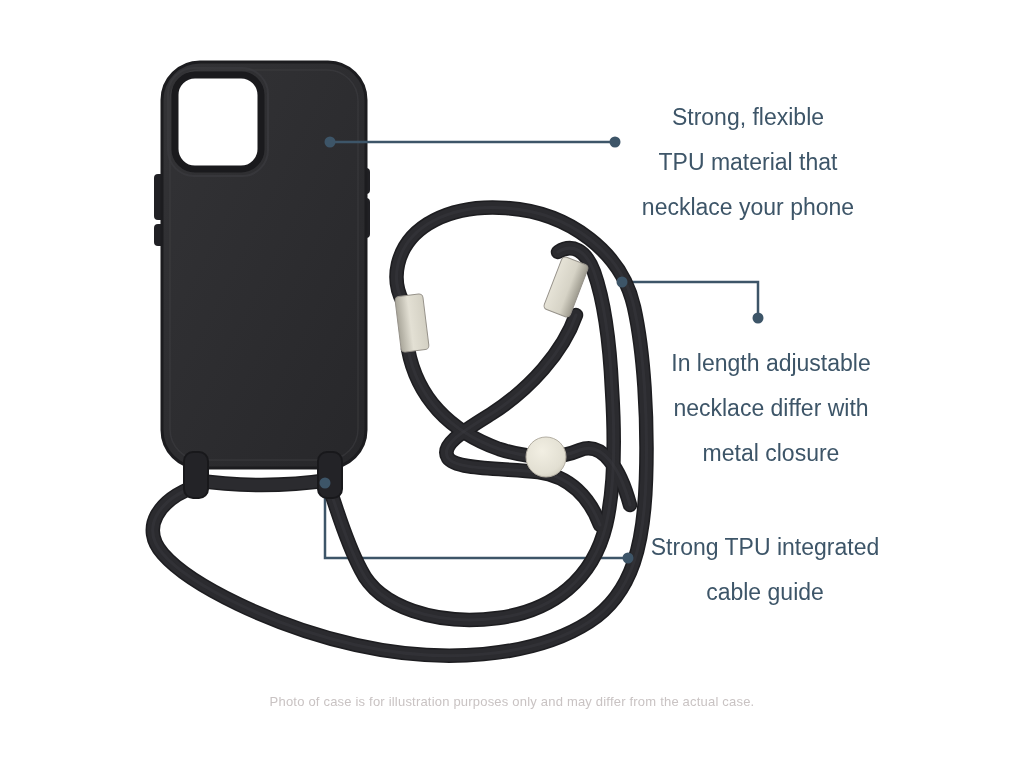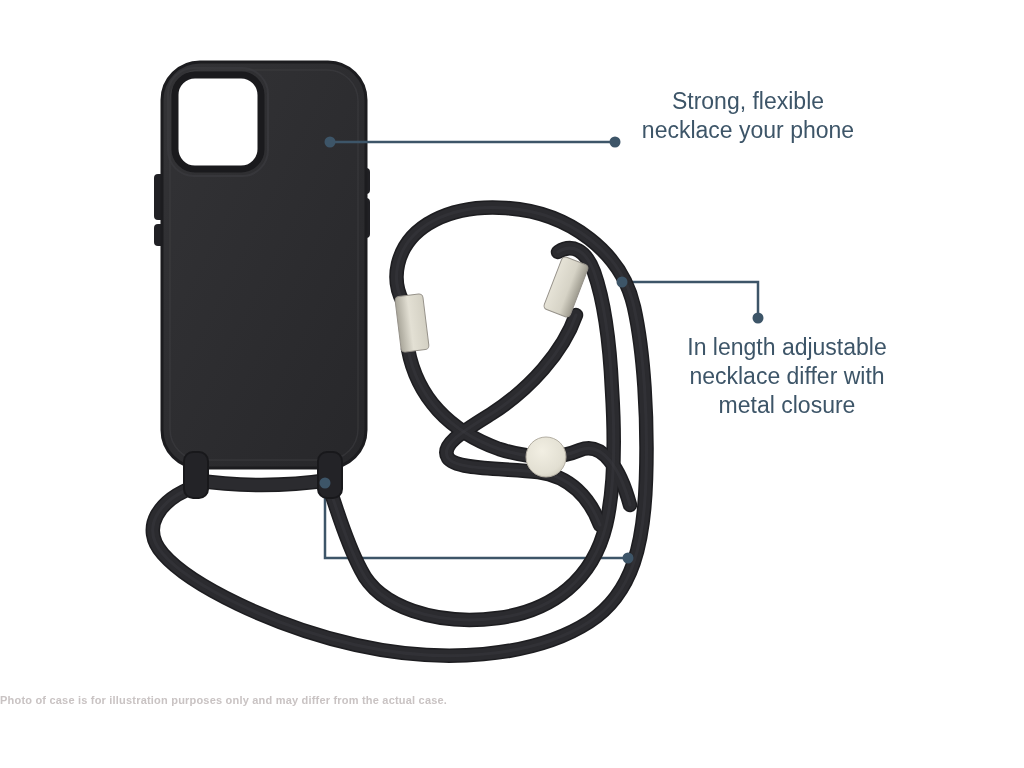--- a/index.html
+++ b/index.html
@@ -16,32 +16,32 @@
     inset: 0;
   }
   .ann {
     position: absolute;
     text-align: center;
     font-size: 23px;
     line-height: 29px;
     font-weight: 400;
     color: var(--accent, #3d5568);
   }
-  .ann span { display: block; }
+  .ann span { display: block; margin-top: 16px; }
   .ann-1 { left: 618px; top: 87px;  width: 260px; }
-  .ann-2 { left: 652px; top: 333px; width: 270px; }
+  .ann-2 { left: 636px; top: 333px; width: 270px; }
   .ann-3 { left: 620px; top: 517px; width: 290px; }
   .disclaimer {
     position: absolute;
     left: 0; right: 0;
     top: 694px;
-    font-size: 11px;
+    text-align: center;
+    font-size: 13px;
     color: var(--disclaimer_text, #c9c3c3);
     letter-spacing: 0.2px;
-    font-weight: bold;
   }
   .cord-out { fill: none; stroke: var(--cord_outline, #1d1d20); stroke-width: 14.5; stroke-linecap: round; stroke-linejoin: round; }
   .cord-mid { fill: none; stroke: var(--cord, #2b2b2f);        stroke-width: 11.5; stroke-linecap: round; stroke-linejoin: round; }
   .cord-hi  { fill: none; stroke: #3d3d42; stroke-width: 3; opacity: .4; stroke-linecap: round; stroke-linejoin: round; }
   .leader   { fill: none; stroke: var(--accent, #3d5568); stroke-width: 2.5; }
   .leader-dot { fill: var(--accent, #3d5568); }
 </style>
 </head>
 <body>
 
@@ -131,25 +131,30 @@
       <circle class="leader-dot" cx="615" cy="142" r="5.5"></circle>
       <circle class="leader-dot" cx="622" cy="282" r="5.5"></circle>
       <circle class="leader-dot" cx="758" cy="318" r="5.5"></circle>
       <circle class="leader-dot" cx="325" cy="483" r="5.5"></circle>
       <circle class="leader-dot" cx="628" cy="558" r="5.5"></circle>
     </g>
   </svg>
 
   <div class="ann ann-1">
     <span>Strong, flexible</span>
+    <span>TPU material that</span>
     <span>necklace your phone</span>
   </div>
 
   <div class="ann ann-2">
     <span>In length adjustable</span>
     <span>necklace differ with</span>
     <span>metal closure</span>
   </div>
 
+  <div class="ann ann-3">
+    <span>Strong TPU integrated</span>
+    <span>cable guide</span>
+  </div>
 
   <div class="disclaimer">Photo of case is for illustration purposes only and may differ from the actual case.</div>
 
 </div>
 
 </body></html>

